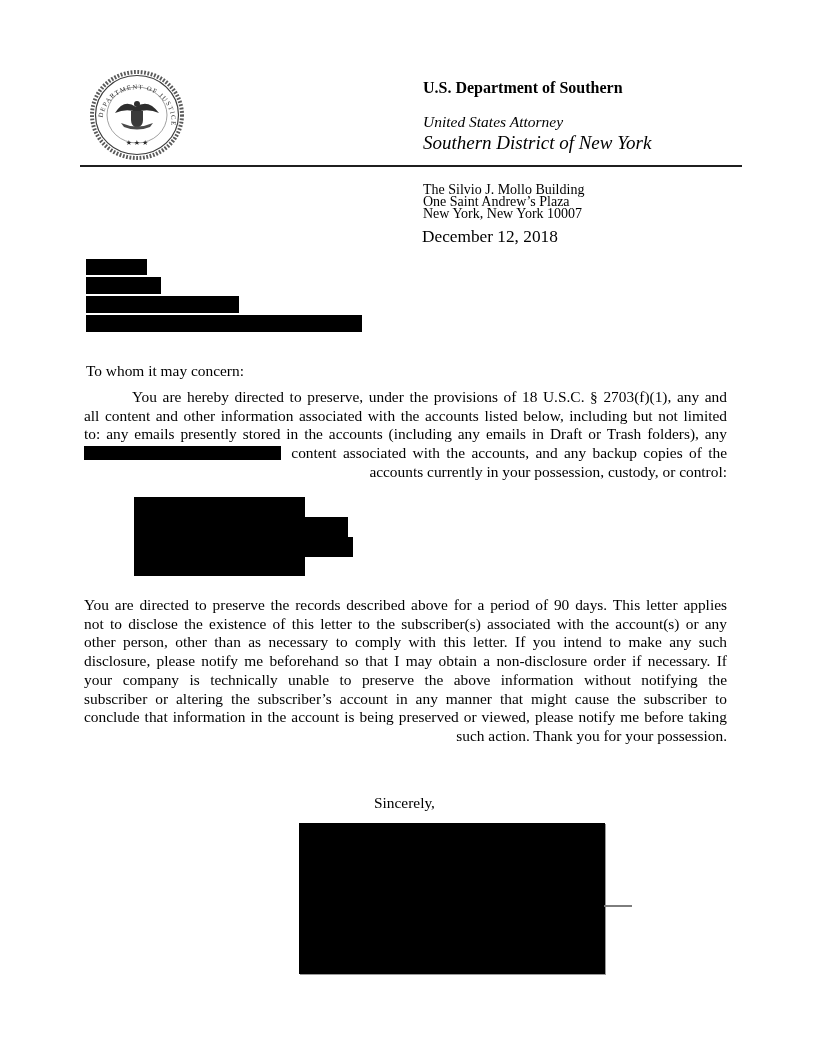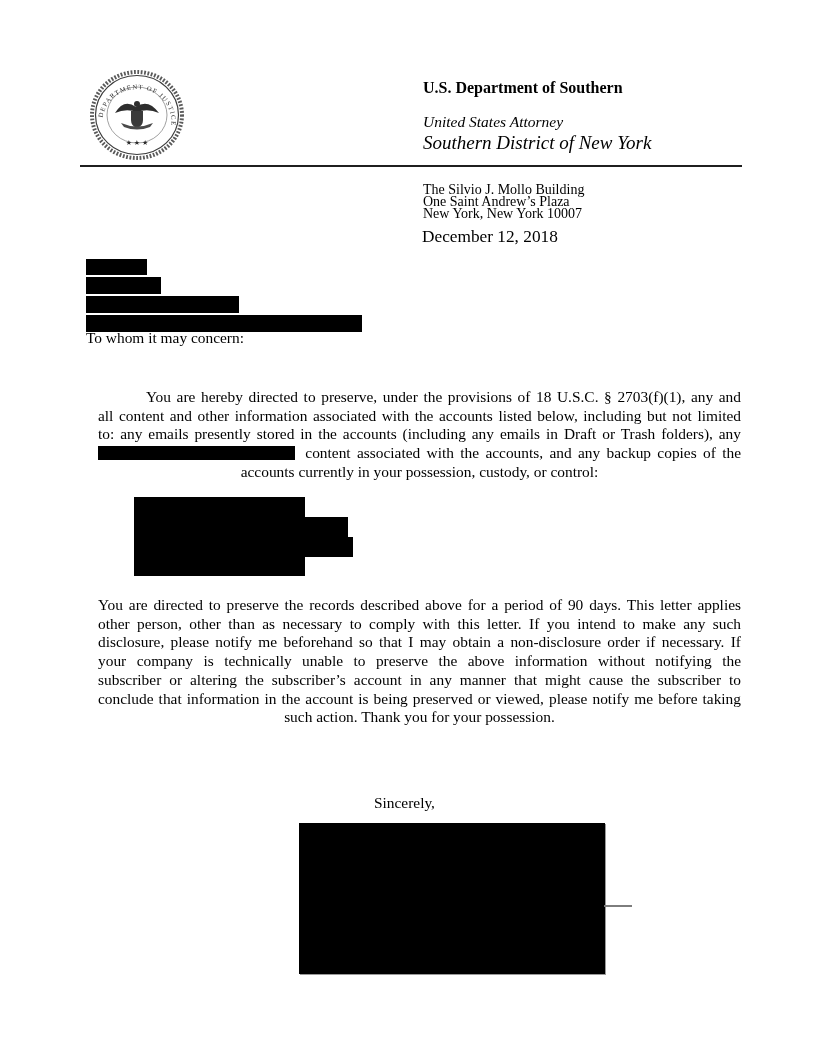--- a/index.html
+++ b/index.html
@@ -29,26 +29,26 @@
   .r2 { left: 86px; top: 277px; width: 75px;  height: 17px; }
   .r3 { left: 86px; top: 296px; width: 153px; height: 17px; }
   .r4 { left: 86px; top: 315px; width: 276px; height: 17px; }
 
   .a1 { left: 134px; top: 497px; width: 171px; height: 20px; }
   .a2 { left: 134px; top: 517px; width: 214px; height: 20px; }
   .a3 { left: 134px; top: 537px; width: 219px; height: 20px; }
   .a4 { left: 134px; top: 557px; width: 171px; height: 19px; }
 
   
-  .salutation { position: absolute; left: 86px; top: 329px; font-size: 15.4px; }
-  .para { position: absolute; left: 98px; width: 643px; font-size: 15.4px; line-height: 18.7px; }
+  .salutation { position: absolute; left: 86px; top: 362px; font-size: 15.4px; }
+  .para { position: absolute; left: 84px; width: 643px; font-size: 15.4px; line-height: 18.7px; }
   .p1 { top: 388px; }
   .p2 { top: 596px; }
   .jline { text-align: justify; text-align-last: justify; white-space: nowrap; }
-  .lline { text-align: center; white-space: nowrap; }
+  .lline { text-align: right; white-space: nowrap; }
   .indent { padding-left: 48px; }
   .redact-inline {
     display: inline-block; width: 197px; height: 14px;
     background: #000; vertical-align: -2px; margin-right: 4px;
   }
 
   
   .sincerely { position: absolute; left: 374px; top: 794px; font-size: 15.4px; }
   .sig-block {
     position: absolute; left: 299px; top: 823px; width: 306px; height: 151px;
@@ -108,20 +108,21 @@
     <div class="lline">accounts currently in your possession, custody, or control:</div>
   </div>
 
   <div class="bar a1"></div>
   <div class="bar a2"></div>
   <div class="bar a3"></div>
   <div class="bar a4"></div>
 
   <div class="para p2">
     <div class="jline">You are directed to preserve the records described above for a period of 90 days.  This letter applies</div>
+    <div class="jline">not to disclose the existence of this letter to the subscriber(s) associated with the account(s) or any</div>
     <div class="jline">other person, other than as necessary to comply with this letter.  If you intend to make any such</div>
     <div class="jline">disclosure, please notify me beforehand so that I may obtain a non-disclosure order if necessary.  If</div>
     <div class="jline">your company is technically unable to preserve the above information without notifying the</div>
     <div class="jline">subscriber or altering the subscriber’s account in any manner that might cause the subscriber to</div>
     <div class="jline">conclude that information in the account is being preserved or viewed, please notify me before taking</div>
     <div class="lline">such action.  Thank you for your possession.</div>
   </div>
 
   <div class="sincerely">Sincerely,</div>
   <div class="sig-block"></div>

